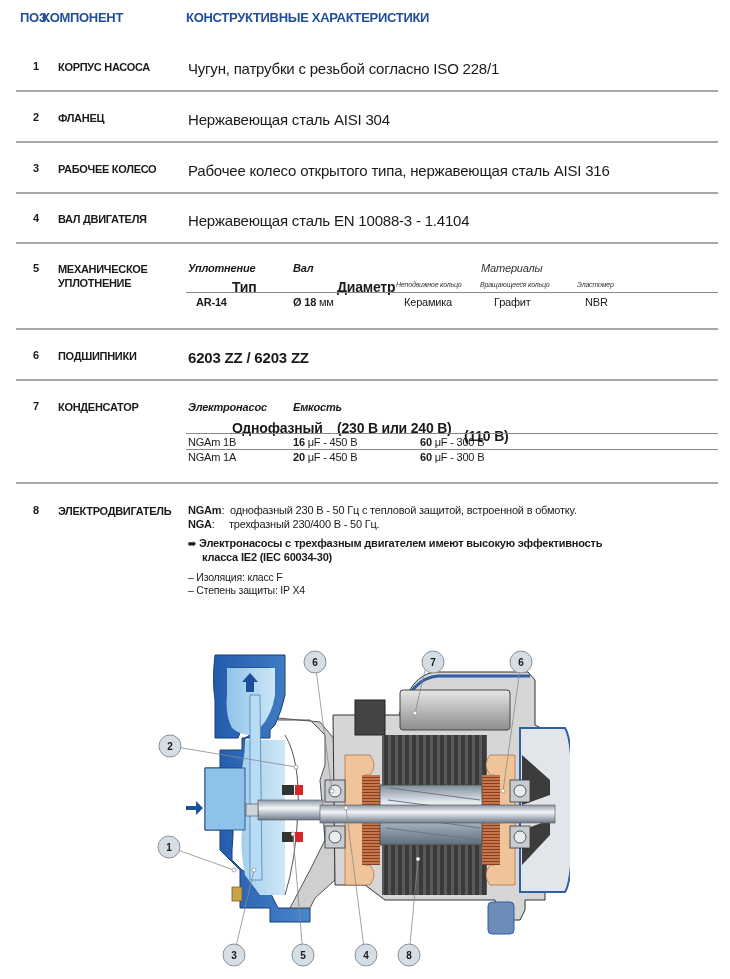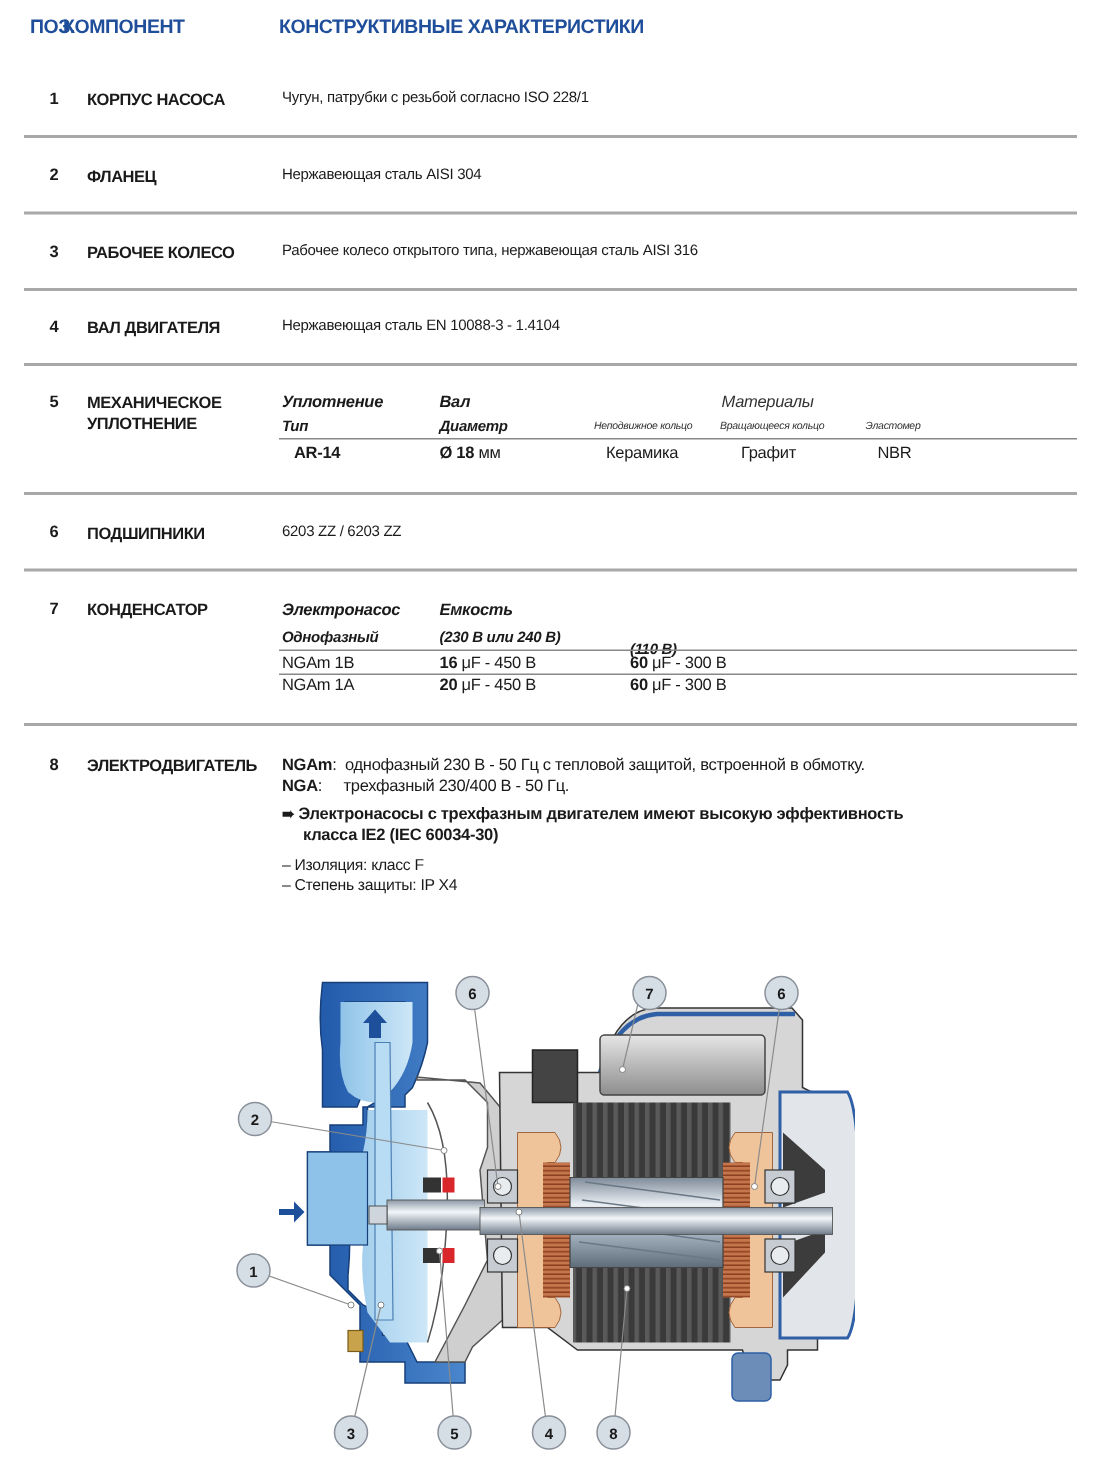--- a/index.html
+++ b/index.html
@@ -7,29 +7,29 @@
   body { font-family: "Liberation Sans", sans-serif; color: #1a1a1a; position: relative; }
 
   .hdr { position: absolute; top: 10px; left: 20px; font-weight: bold; font-size: 13px; color: #1f4e9a; letter-spacing: -0.3px; }
   .hdr .pos { position: absolute; left: 0; white-space: nowrap; }
   .hdr .comp { position: absolute; left: 22px; white-space: nowrap; }
   .hdr .char { position: absolute; left: 166px; white-space: nowrap; }
 
   .row { position: absolute; left: 0; width: 730px; }
   .num { position: absolute; left: 33px; font-weight: bold; font-size: 11px; }
   .name { position: absolute; left: 58px; font-weight: bold; font-size: 11px; line-height: 14px; letter-spacing: -0.3px; }
-  .desc { position: absolute; left: 188px; font-size: 10px; letter-spacing: -0.2px; white-space: nowrap; }
-  .desc.b { font-weight: normal; }
+  .desc { position: absolute; left: 188px; font-size: 15px; letter-spacing: -0.2px; white-space: nowrap; }
+  .desc.b { font-weight: bold; }
 
   .sep { position: absolute; left: 16px; width: 702px; height: 2px; background: #a8a8a8; }
 
   .sub { position: absolute; font-size: 10px; white-space: nowrap; letter-spacing: -0.2px; }
   .it { font-style: italic; font-weight: bold; }
   .tiny { font-size: 7px; font-style: italic; color: #333; }
-  .small-it { font-size: 10px; font-style: italic; font-weight: bold; }
+  .small-it { font-size: 14px; font-weight: bold; margin-left: 44px; }
   .thin-line { position: absolute; height: 1px; background: #888; }
 
   .motor-line { position: absolute; left: 188px; font-size: 11px; white-space: nowrap; letter-spacing: -0.2px; text-align: center; }
   .motor-line .lbl { font-weight: bold; display: inline-block; }
 
   #diagram { position: absolute; left: 150px; top: 640px; width: 420px; height: 339px; }
 </style>
 </head>
 <body>
 

